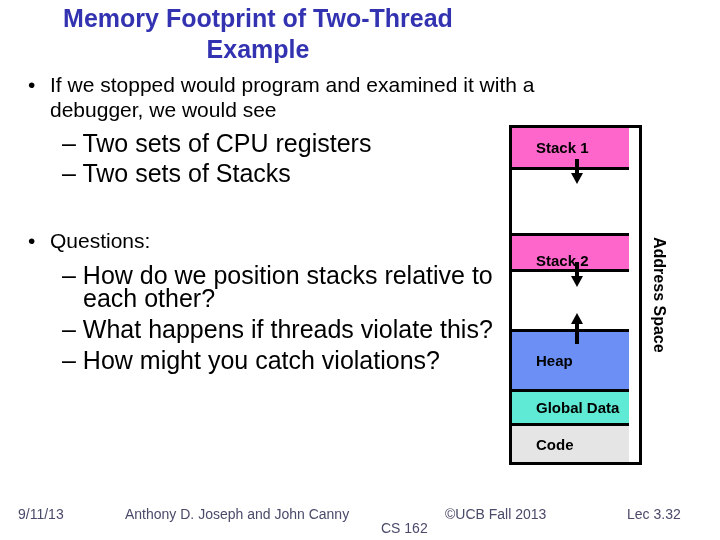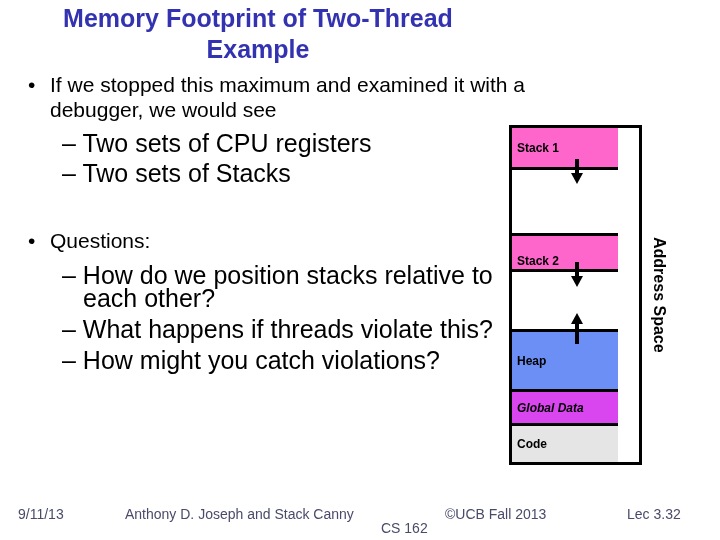--- a/index.html
+++ b/index.html
@@ -40,25 +40,25 @@
   .sub1 .subitem { margin-bottom: 7px; }
   .sub2 .subitem { margin-bottom: 8px; }
 
   
   .diagram {
     position: absolute; left: 509px; top: 125px;
     width: 133px; height: 340px;
     border: 3px solid #000; box-sizing: border-box;
   }
   .segment {
-    position: absolute; left: 0; width: 106px;
+    position: absolute; left: 0; width: 117px;
     box-sizing: border-box;
     display: flex; align-items: center;
-    padding-left: 5px;
-    font-size: 12px; font-weight: bold;
+    padding-left: 24px;
+    font-size: 15px; font-weight: bold;
   }
   .segment.bordered { border-top: 3px solid #000; }
   .seg-s1 { top: 0;     height: 39px; }
   .seg-g1 { top: 39px;  height: 50px; }
   .seg-s2 { top: 105px;  height: 52px; }
   .seg-g2 { top: 141px; height: 60px; }
   .seg-hp { top: 201px; height: 60px; }
   .seg-gd { top: 261px; height: 34px; }
   .seg-cd { top: 295px; height: 39px; }
 
@@ -107,21 +107,21 @@
 <body>
 
 <div class="slide">
 
   <div class="title" style="color: rgb(51, 51, 178);">
     <div>Memory Footprint of Two-Thread</div>
     <div>Example</div>
   </div>
 
   <span class="marker m1">•</span>
-  <div class="bullet-text b1">If we stopped this maximum and examined it with a
+  <div class="bullet-text b1">If we stopped would program and examined it with a
 debugger, we would see</div>
 
   <div class="sublist sub1">
     <div class="subitem">– Two sets of CPU registers</div>
     <div class="subitem">– Two sets of Stacks</div>
   </div>
 
   <span class="marker m2">•</span>
   <div class="bullet-text b2">Questions:</div>
 
@@ -137,38 +137,38 @@
       <span>Stack 1</span>
     </div>
     <div class="segment seg-g1 bordered" style="background-color: rgb(255, 255, 255);"></div>
     <div class="segment seg-s2 bordered" style="background-color: rgb(255, 102, 204);">
       <span>Stack 2</span>
     </div>
     <div class="segment seg-g2 bordered" style="background-color: rgb(255, 255, 255);"></div>
     <div class="segment seg-hp bordered" style="background-color: rgb(107, 143, 245); align-items: center;">
       <span>Heap</span>
     </div>
-    <div class="segment seg-gd bordered" style="background-color: #d946ef; font-style: italic;">
+    <div class="segment seg-gd bordered" style="background-color: #5eead4;">
       <span>Global Data</span>
     </div>
     <div class="segment seg-cd bordered" style="background-color: #e5e5e5;">
       <span>Code</span>
     </div>
   </div>
 
   <div class="arrow-shaft shaft-1"></div>
   <div class="arrow-head-down head-1"></div>
   <div class="arrow-shaft shaft-2"></div>
   <div class="arrow-head-down head-2"></div>
   <div class="arrow-head-up head-3"></div>
   <div class="arrow-shaft shaft-3"></div>
 
   <div class="address-space">Address Space</div>
 
   <div class="footer" style="color: rgb(74, 74, 106);">
     <span class="f-date">9/11/13</span>
-    <span class="f-auth">Anthony D. Joseph and Stack Canny</span>
+    <span class="f-auth">Anthony D. Joseph and John Canny</span>
     <span class="f-course">CS 162</span>
     <span class="f-copy">©UCB Fall 2013</span>
     <span class="f-lec">Lec 3.32</span>
   </div>
 
 </div>
 
 </body></html>

